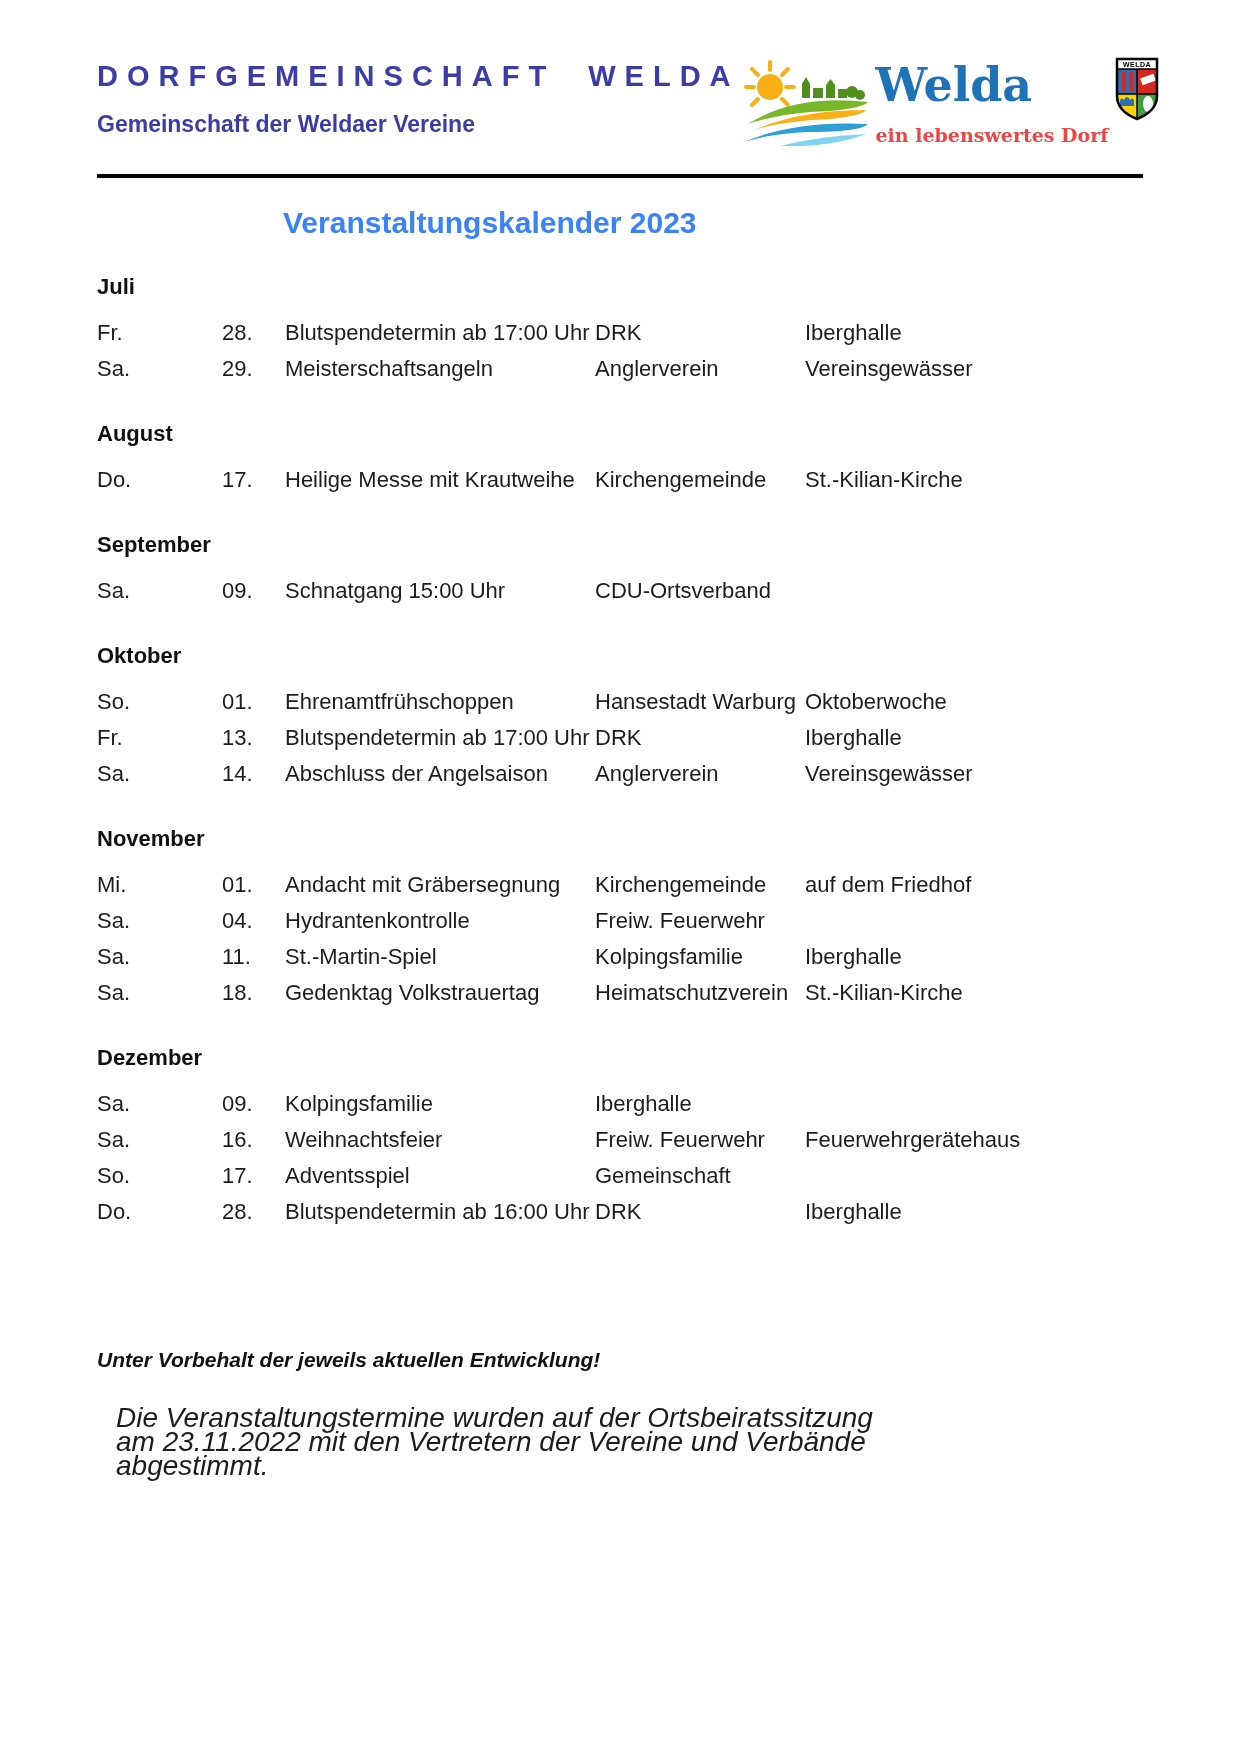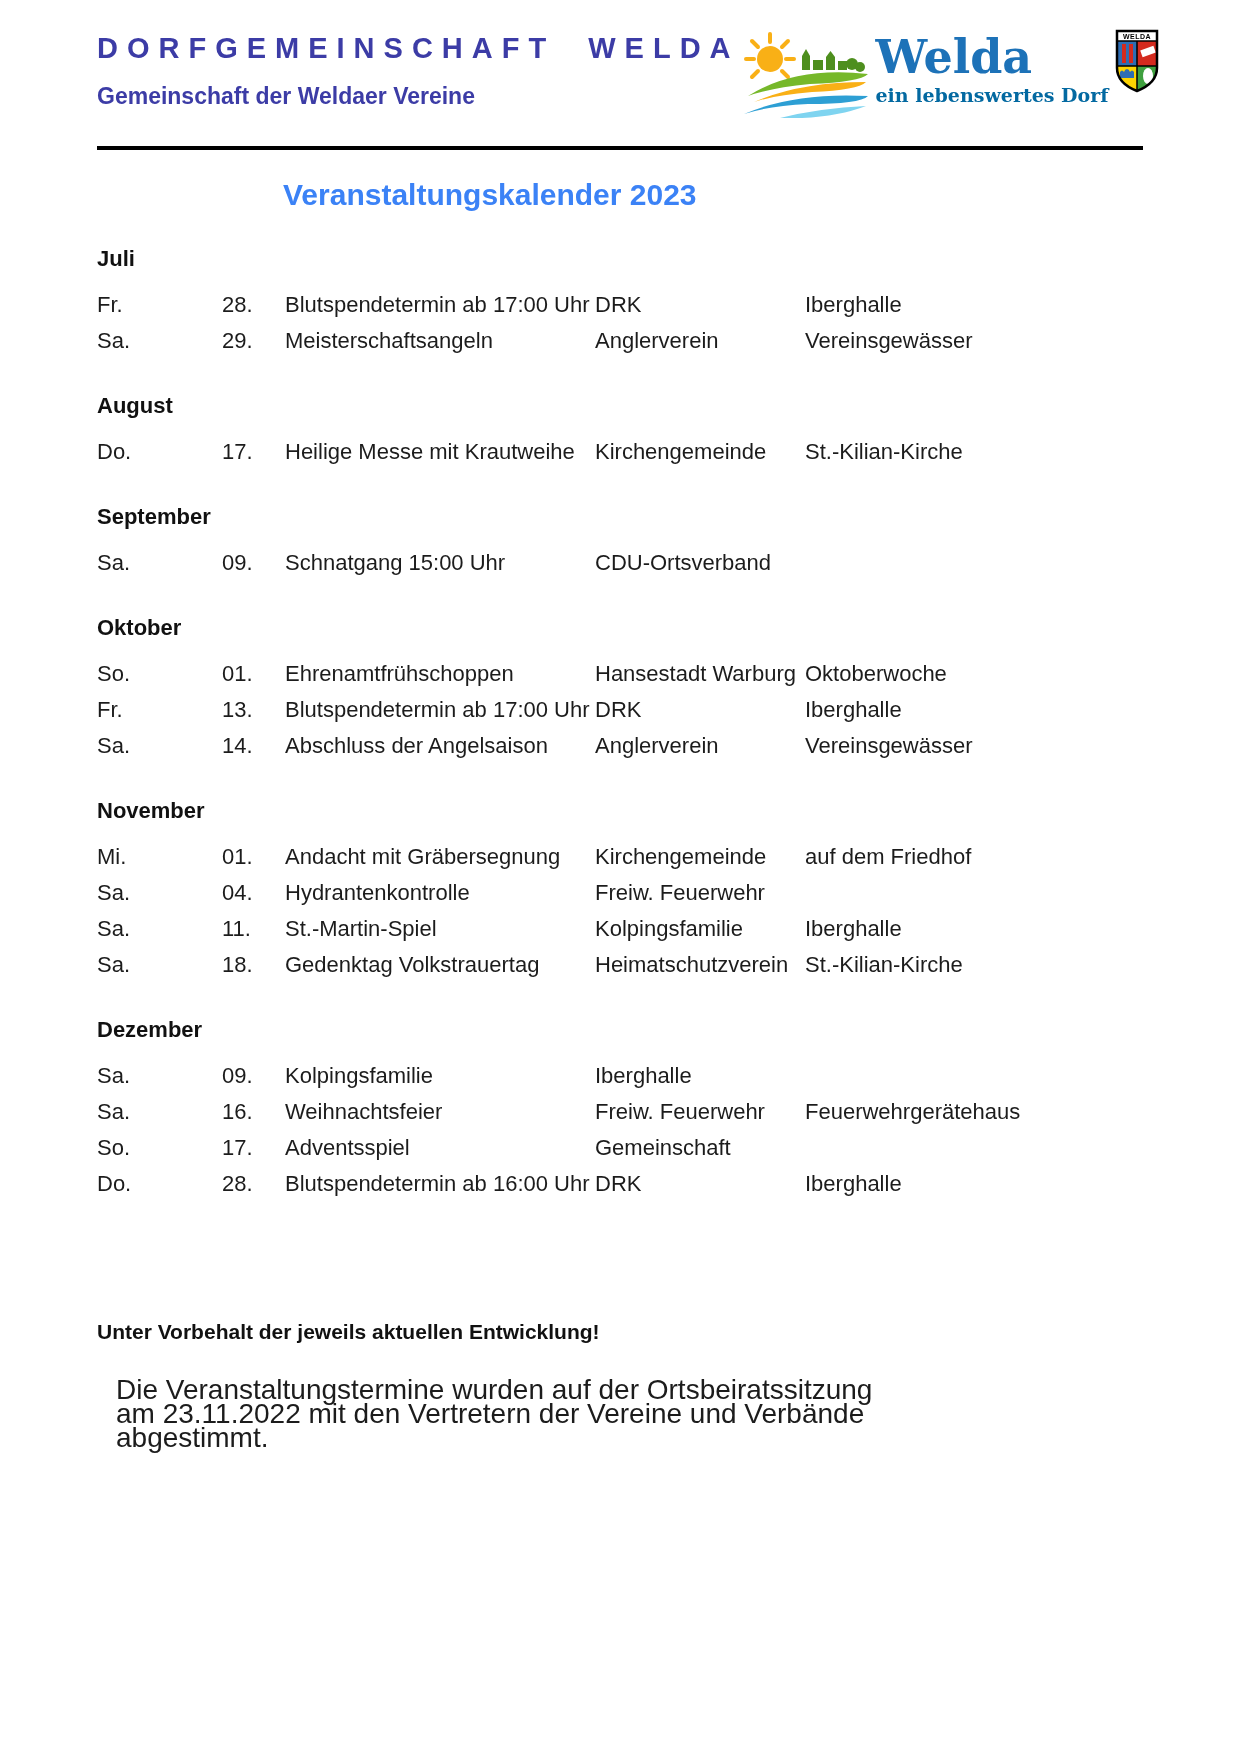--- a/index.html
+++ b/index.html
@@ -6,21 +6,21 @@
   html, body { margin: 0; padding: 0; }
   body {
     width: 1240px; height: 1754px;
     background: #ffffff;
     font-family: "Liberation Sans", sans-serif;
     color: #1c1c1c;
     overflow: hidden;
   }
   .page {
     width: 1240px; height: 1292px;
-    padding: 26px 97px 0 97px;
+    padding: 54px 97px 0 97px;
   }
 
   
   .header { display: flex; justify-content: space-between; align-items: flex-start; }
   .org-title {
     margin: 6px 0 0 0;
     font-size: 29px; font-weight: bold;
     letter-spacing: 9px; word-spacing: 16px;
     color: #3c3ca6;
     white-space: nowrap;
@@ -35,22 +35,22 @@
   .logo-art { flex: 0 0 auto; }
   .logo-wordmark { margin-left: 4px; margin-top: 8px; text-align: left; }
   .logo-name {
     font-family: "DejaVu Serif", serif;
     font-size: 46px; font-weight: bold; line-height: 1;
     color: #1d72b8;
   }
   .logo-tagline {
     font-family: "DejaVu Serif", serif;
     font-size: 19px; font-weight: bold;
-    color: #0369a1;
-    margin-top: 4px;
+    color: #ef4444;
+    margin-top: 16px;
     white-space: nowrap;
   }
   .logo-crest { margin-left: 6px; margin-top: 2px; }
 
   .header-rule {
     margin-top: 18px;
     border: none;
     border-top: 4px solid #000000;
   }
 
@@ -71,21 +71,21 @@
   }
   .event-row {
     display: grid;
     grid-template-columns: 125px 63px 310px 210px auto;
     line-height: 36px;
     font-size: 22px;
   }
   .event-row .col { white-space: nowrap; overflow: visible; }
 
   
-  .footer { margin-top: 118px; }
+  .footer { margin-top: 118px; font-style: italic; }
   .disclaimer {
     font-size: 21px; font-weight: bold; color: #111;
   }
   .note {
     margin-top: 34px;
     font-size: 28px;
     line-height: 24px;
     max-width: 800px;
     margin-left: 19px;
   }

